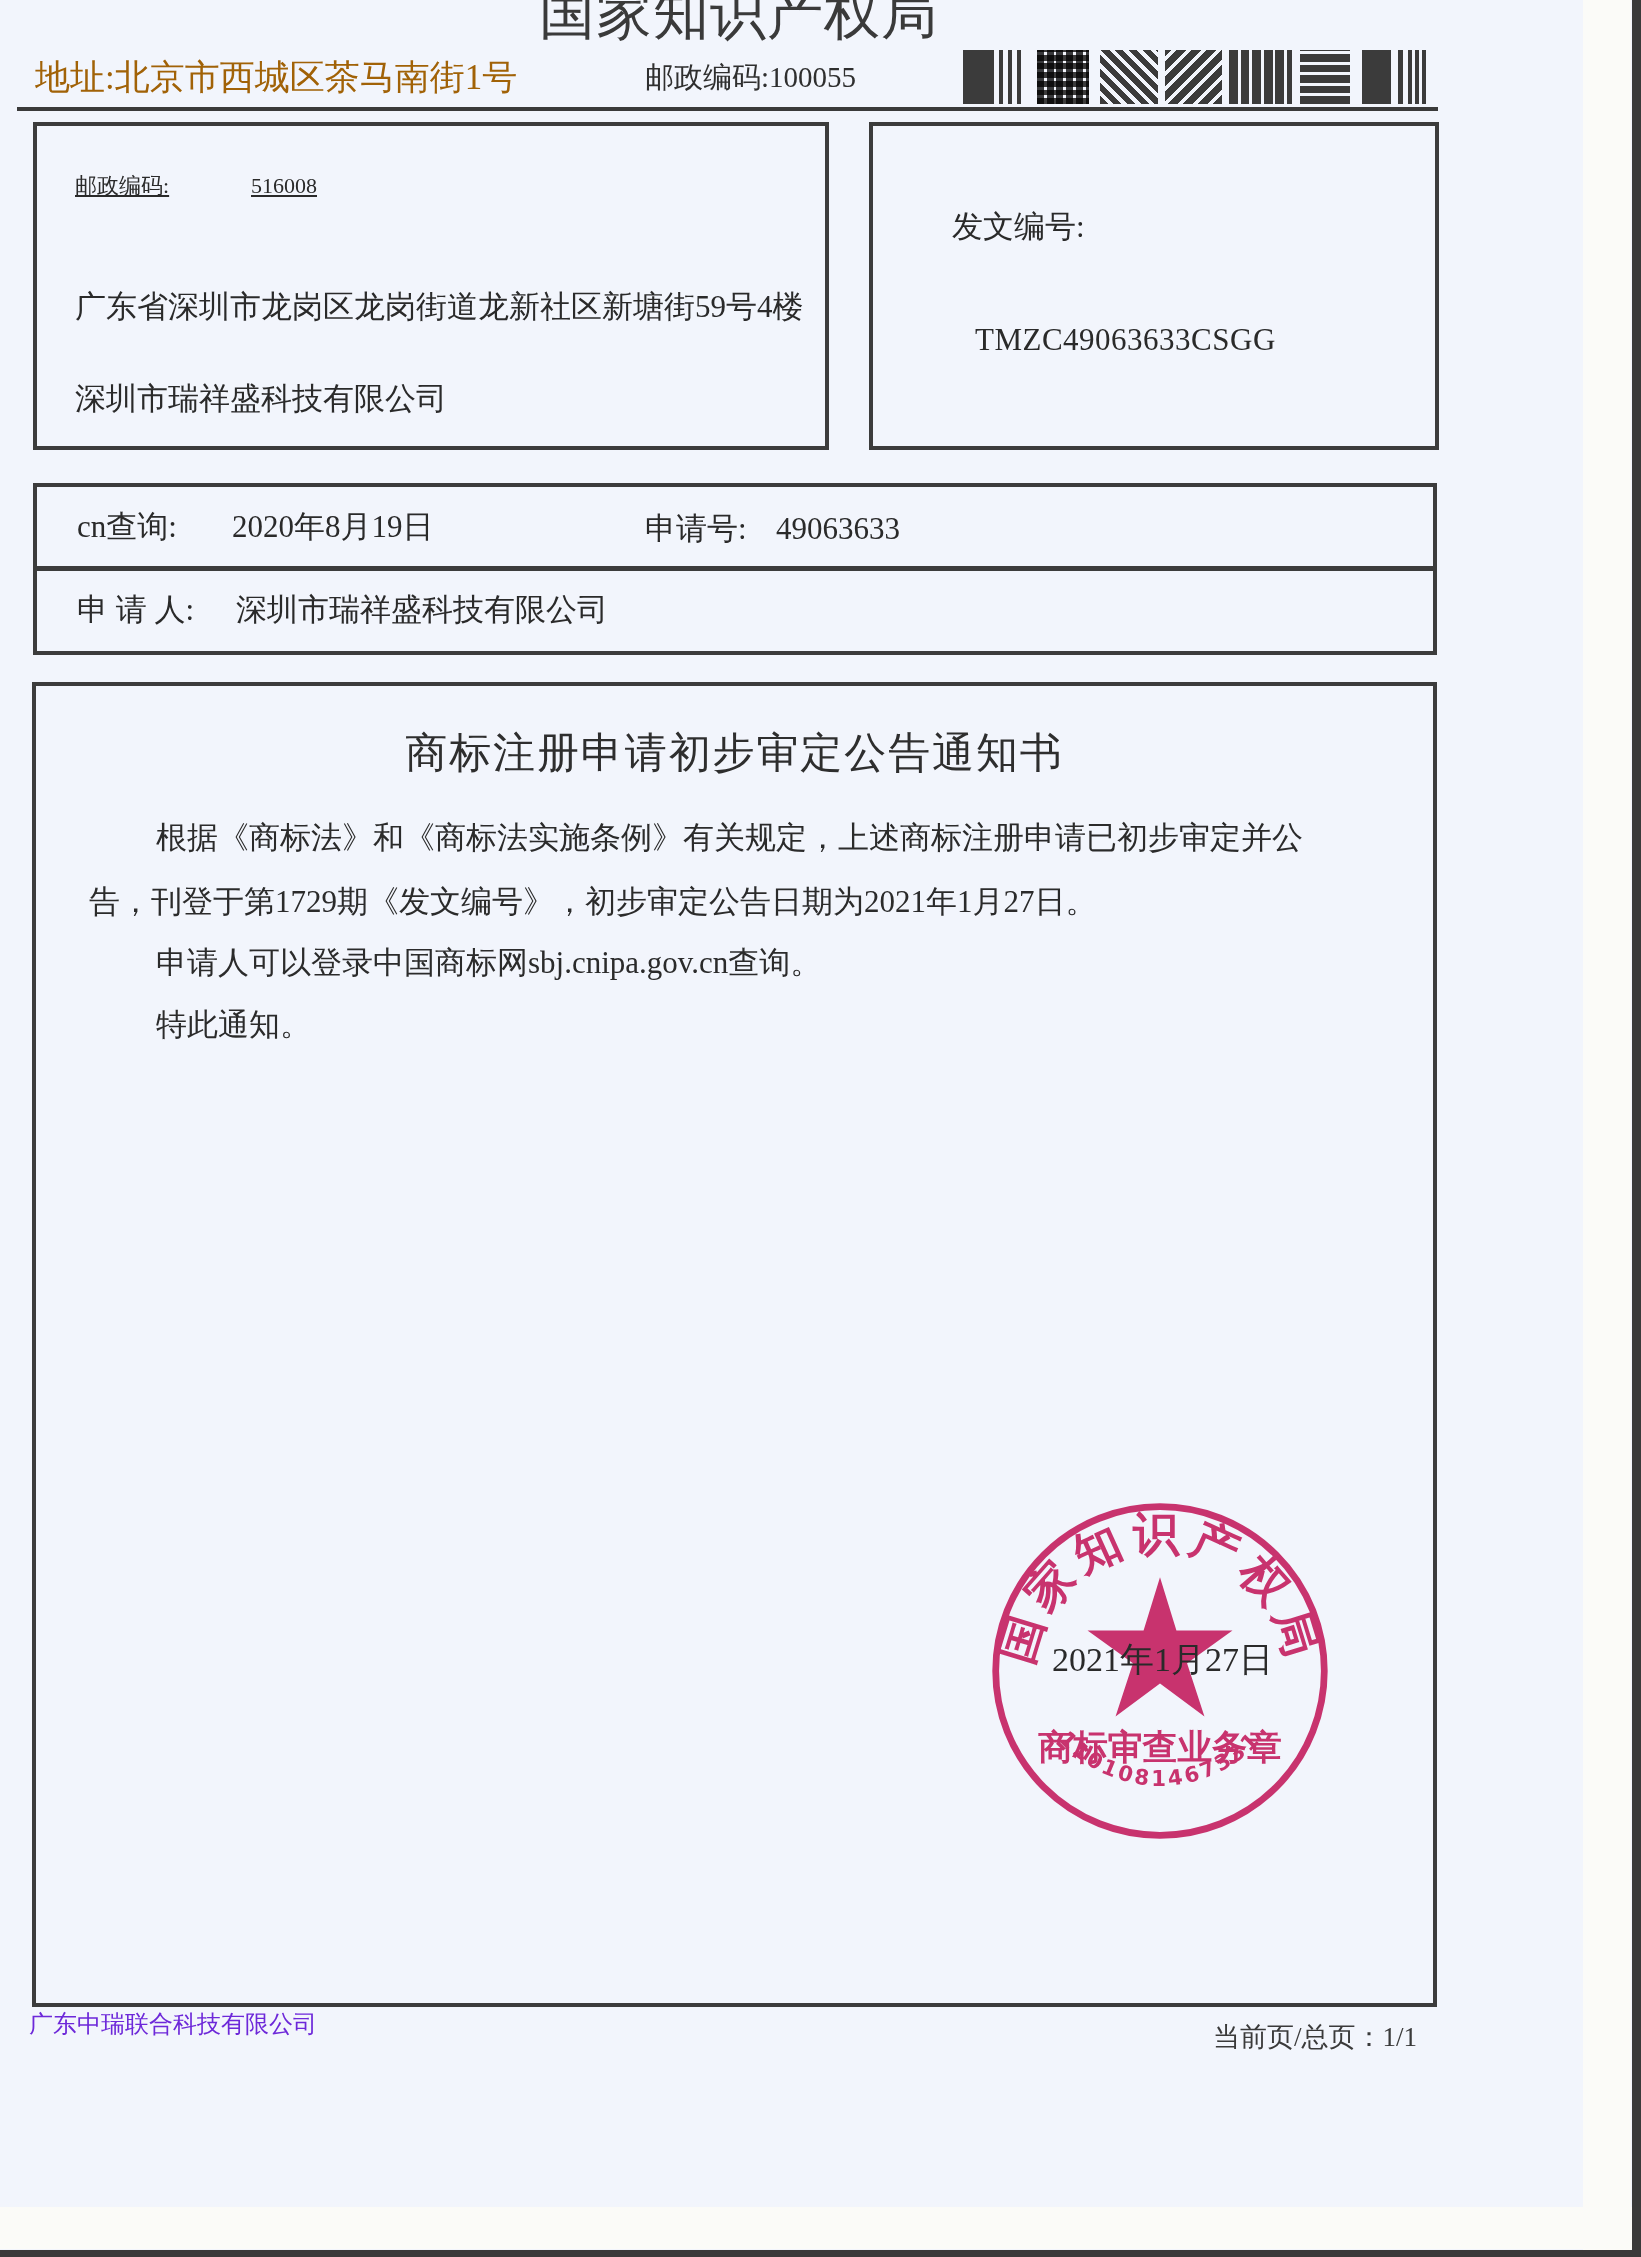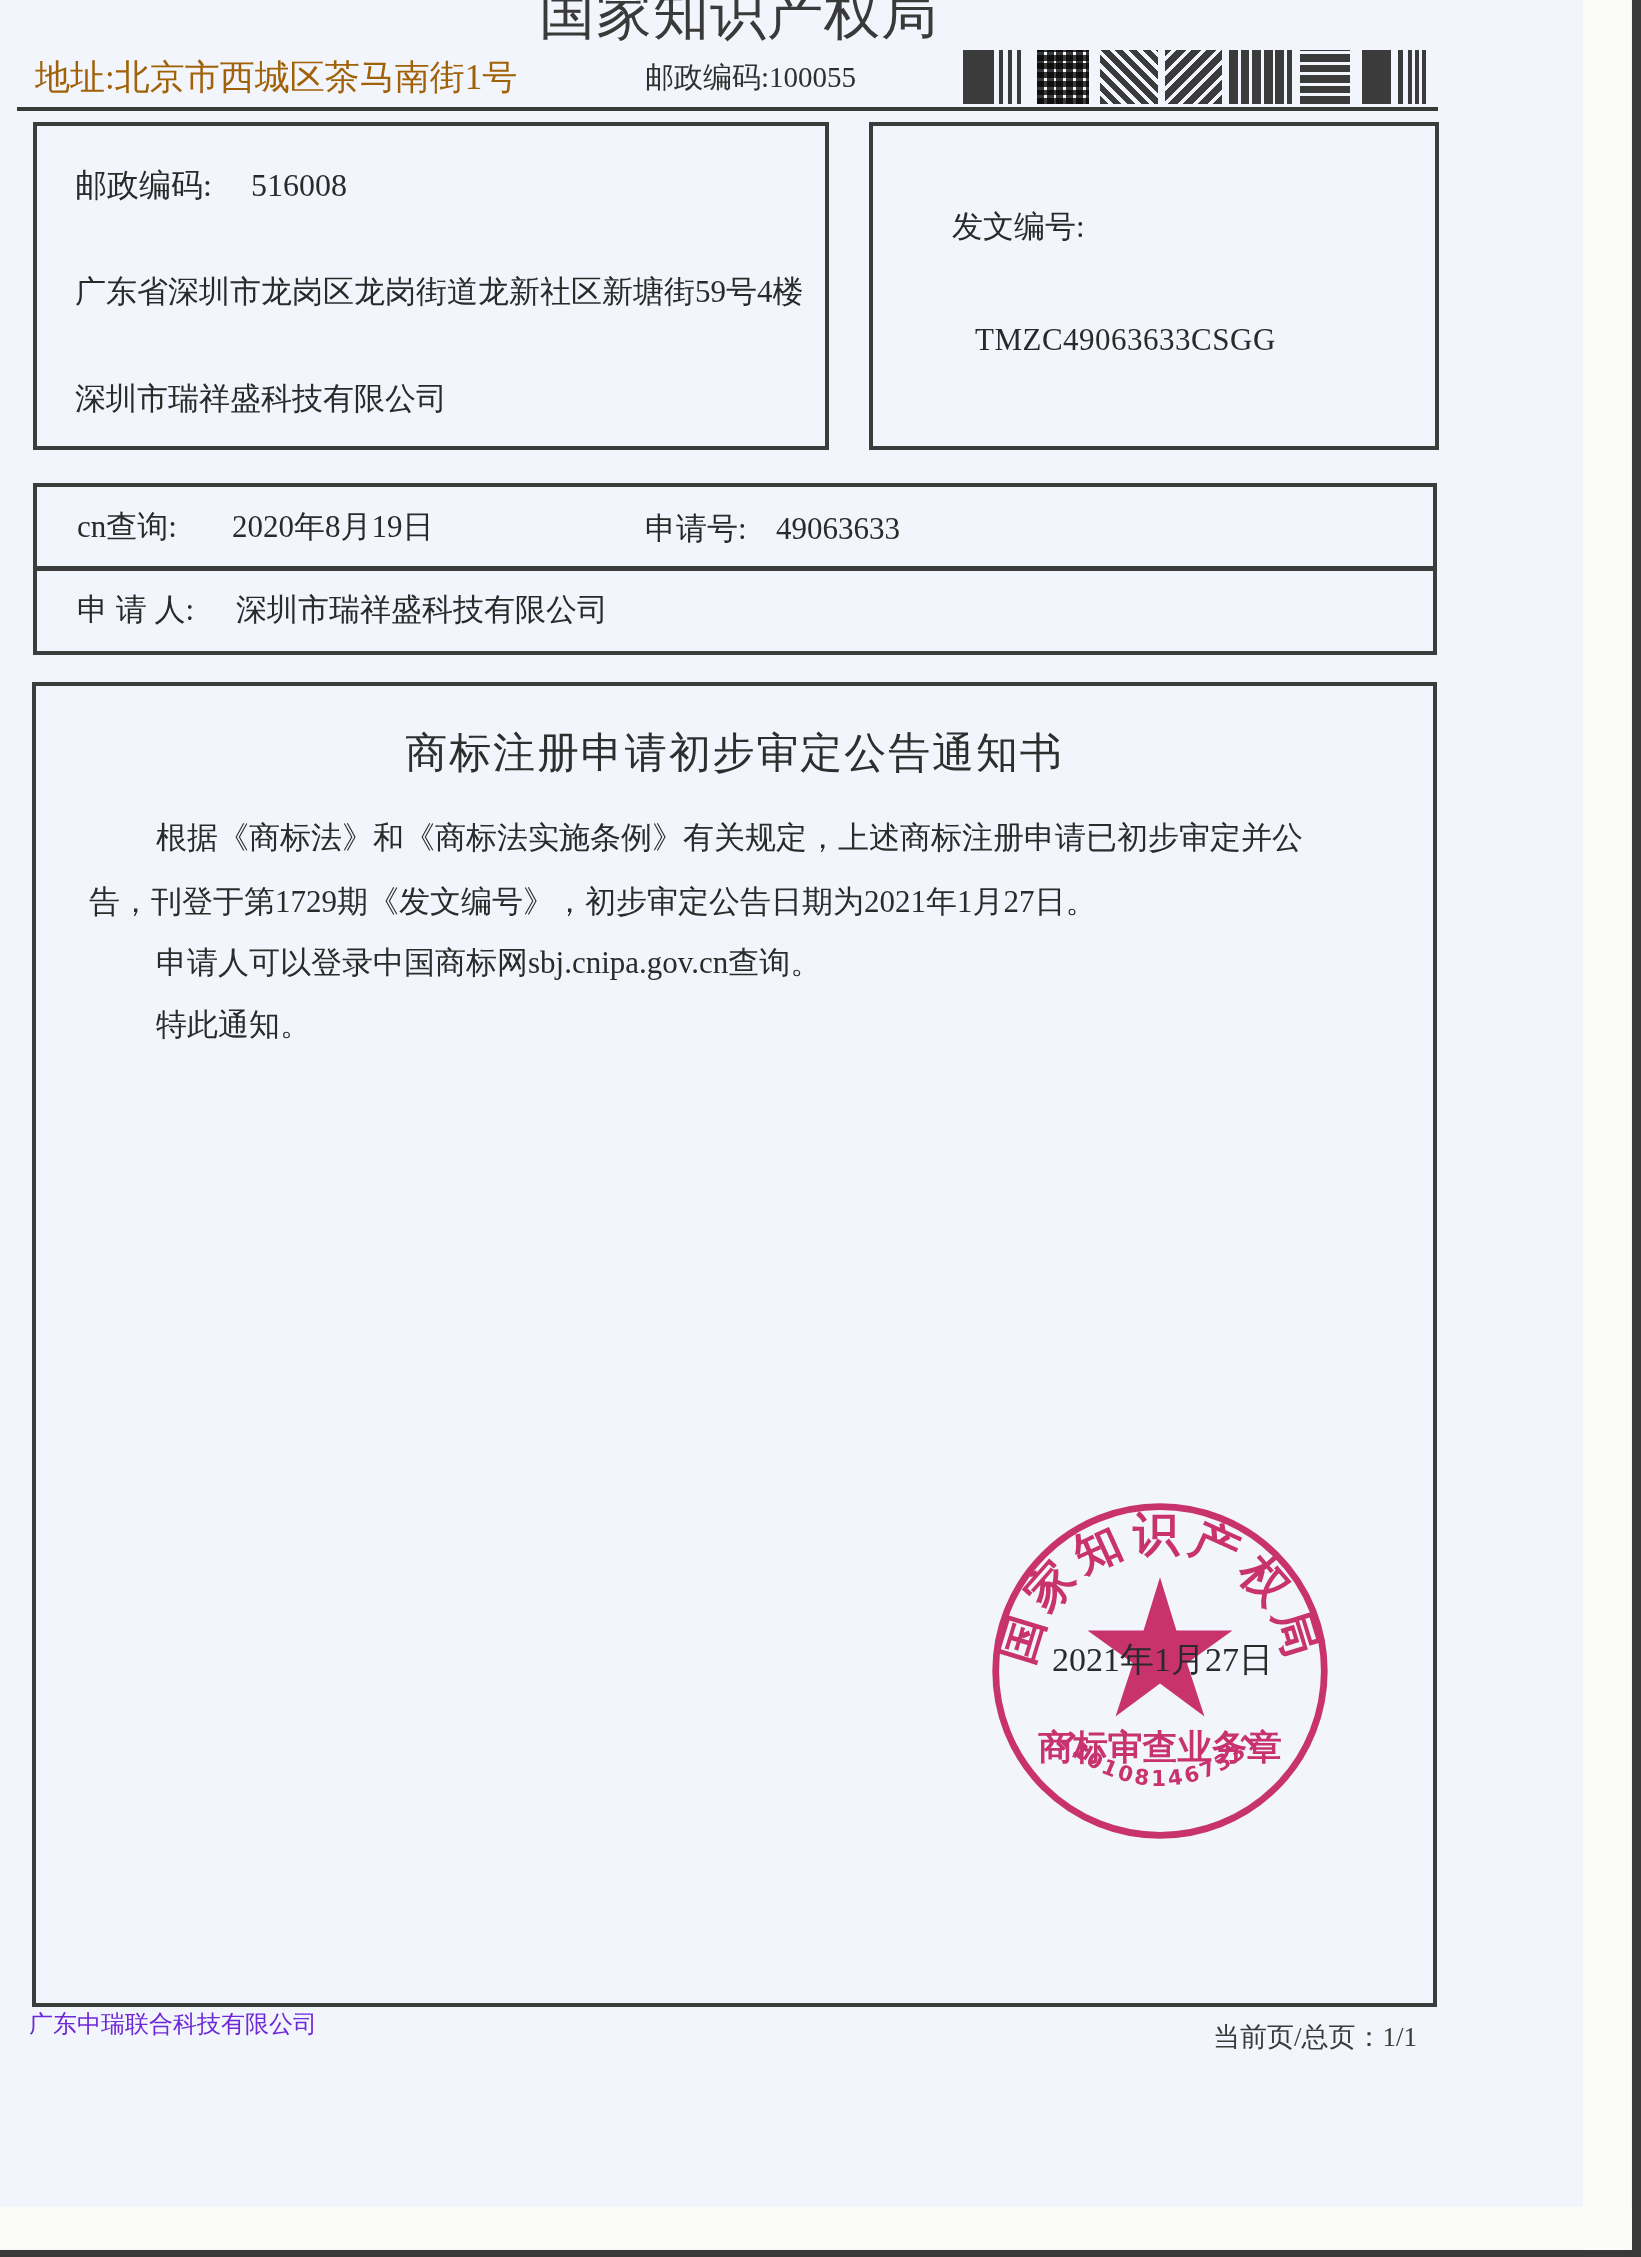--- a/index.html
+++ b/index.html
@@ -23,21 +23,21 @@
   .barcode { left: 963px; top: 50px; width: 463px; height: 54px; display: flex; align-items: stretch; gap: 0; }
   .barcode span { display: block; background: #3b3b3b; height: 100%; }
 
   .box { border: 4.8px solid #3c3c3c; box-sizing: border-box; }
   .addr-box { left: 33px; top: 122px; width: 796px; height: 328px; }
   .docno-box { left: 869px; top: 122px; width: 570px; height: 328px; }
   .info-box { left: 33px; top: 483px; width: 1404px; height: 172px; }
   .info-divider { left: 33px; top: 566px; width: 1404px; height: 4.8px; background: #3c3c3c; }
   .main-box { left: 32px; top: 682px; width: 1405px; height: 1325px; }
 
-  .t30 { font-size: 32px; line-height: 39px; }
+  .t30 { font-size: 22px; line-height: 39px; text-decoration: underline; }
   .t32 { font-size: 31px; line-height: 41px; }
 
   .notice-title { left: 32px; top: 726px; width: 1405px; text-align: center; font-size: 42px; line-height: 54px; color: #2e2e2e; letter-spacing: 1.9px; }
   .para { font-size: 31px; line-height: 42px; color: #2b2b2b; }
 
   .seal { left: 987px; top: 1498px; width: 346px; height: 346px; }
   .seal-date { left: 1052px; top: 1639px; font-size: 34px; line-height: 42px; color: #2a2a2a; }
 
   .footer-left { left: 29px; top: 2006px; font-size: 24px; line-height: 37px; color: #6d28d9; }
   .footer-right { left: 1213px; top: 2020px; font-size: 27px; line-height: 35px; color: #3a3a3a; }
@@ -80,21 +80,21 @@
     <span style="width:3.9px;background:transparent"></span>
   <span style="width:3.9px"></span>
     <span style="width:3.9px;background:transparent"></span>
   <span style="width:3.9px"></span>
 </div>
 <div class="abs hdr-rule"></div>
 
 <div class="abs box addr-box"></div>
 <div class="abs t30" style="left:75px;top:166px;">邮政编码:</div>
 <div class="abs t30" style="left:251px;top:166px;">516008</div>
-<div class="abs t32" style="left:75px;top:271px;text-align:right;">广东省深圳市龙岗区龙岗街道龙新社区新塘街59号4楼</div>
+<div class="abs t32" style="left:75px;top:286px;text-align:right;">广东省深圳市龙岗区龙岗街道龙新社区新塘街59号4楼</div>
 <div class="abs t32" style="left:75px;top:378px;">深圳市瑞祥盛科技有限公司</div>
 
 <div class="abs box docno-box"></div>
 <div class="abs t32" style="left:952px;top:206px;text-align:center;">发文编号:</div>
 <div class="abs t32" style="left:975px;top:319px;letter-spacing:0.5px;">TMZC49063633CSGG</div>
 
 <div class="abs box info-box"></div>
 <div class="abs info-divider"></div>
 <div class="abs t32" style="left:77px;top:506px;">cn查询:</div>
 <div class="abs t32" style="left:232px;top:506px;">2020年8月19日</div>

